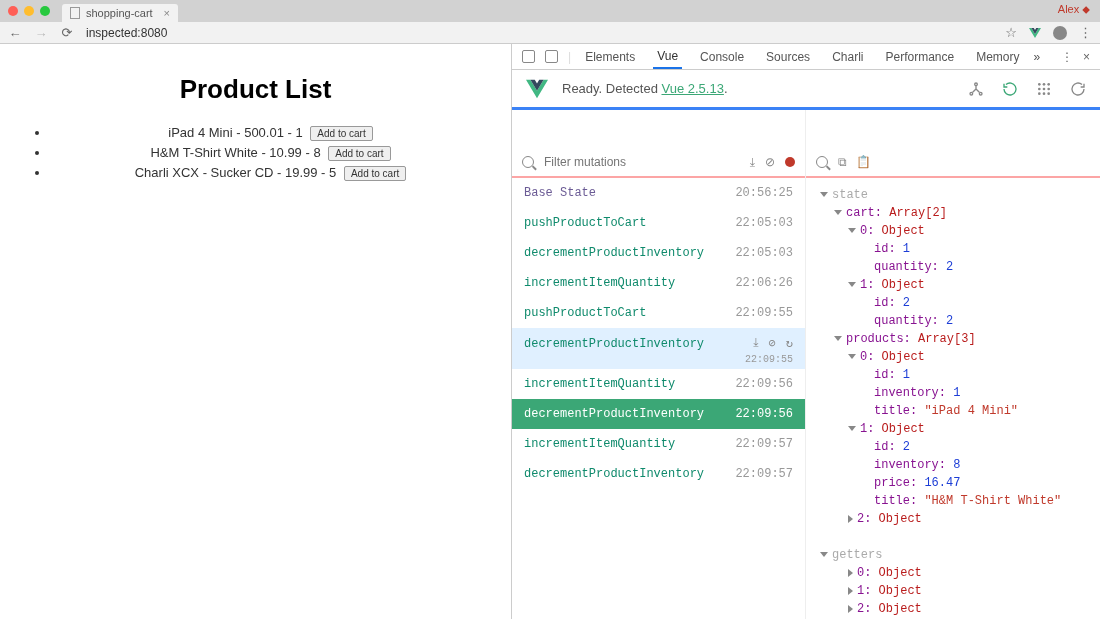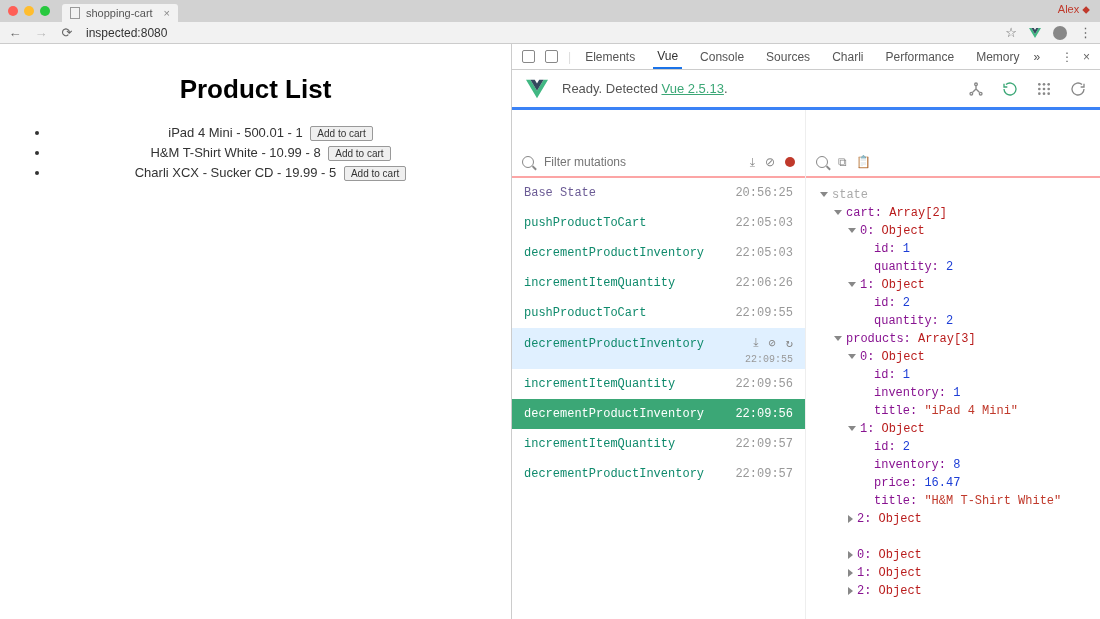--- a/index.html
+++ b/index.html
@@ -274,20 +274,21 @@
             <div class="tree-row ind3"><span class="caret none"></span><span class="key">id:</span><span class="num"> 1</span></div>
             <div class="tree-row ind3"><span class="caret none"></span><span class="key">inventory:</span><span class="num"> 1</span></div>
             <div class="tree-row ind3"><span class="caret none"></span><span class="key">title:</span><span class="str"> "iPad 4 Mini"</span></div>
             <div class="tree-row ind2"><span class="caret down"></span><span class="key">1:</span><span class="type"> Object</span></div>
             <div class="tree-row ind3"><span class="caret none"></span><span class="key">id:</span><span class="num"> 2</span></div>
             <div class="tree-row ind3"><span class="caret none"></span><span class="key">inventory:</span><span class="num"> 8</span></div>
             <div class="tree-row ind3"><span class="caret none"></span><span class="key">price:</span><span class="num"> 16.47</span></div>
             <div class="tree-row ind3"><span class="caret none"></span><span class="key">title:</span><span class="str"> "H&amp;M T-Shirt White"</span></div>
             <div class="tree-row ind2"><span class="caret right"></span><span class="key">2:</span><span class="type"> Object</span></div>
             <div class="tree-row ind0">&nbsp;</div>
+            <div class="tree-row ind0"><span class="caret down"></span><span class="sect">getters</span></div>
             <div class="tree-row ind2"><span class="caret right"></span><span class="key">0:</span><span class="type"> Object</span></div>
             <div class="tree-row ind2"><span class="caret right"></span><span class="key">1:</span><span class="type"> Object</span></div>
             <div class="tree-row ind2"><span class="caret right"></span><span class="key">2:</span><span class="type"> Object</span></div>
           </div>
       </div>
     </div>
   </div>
 </div>
 
 </body></html>

